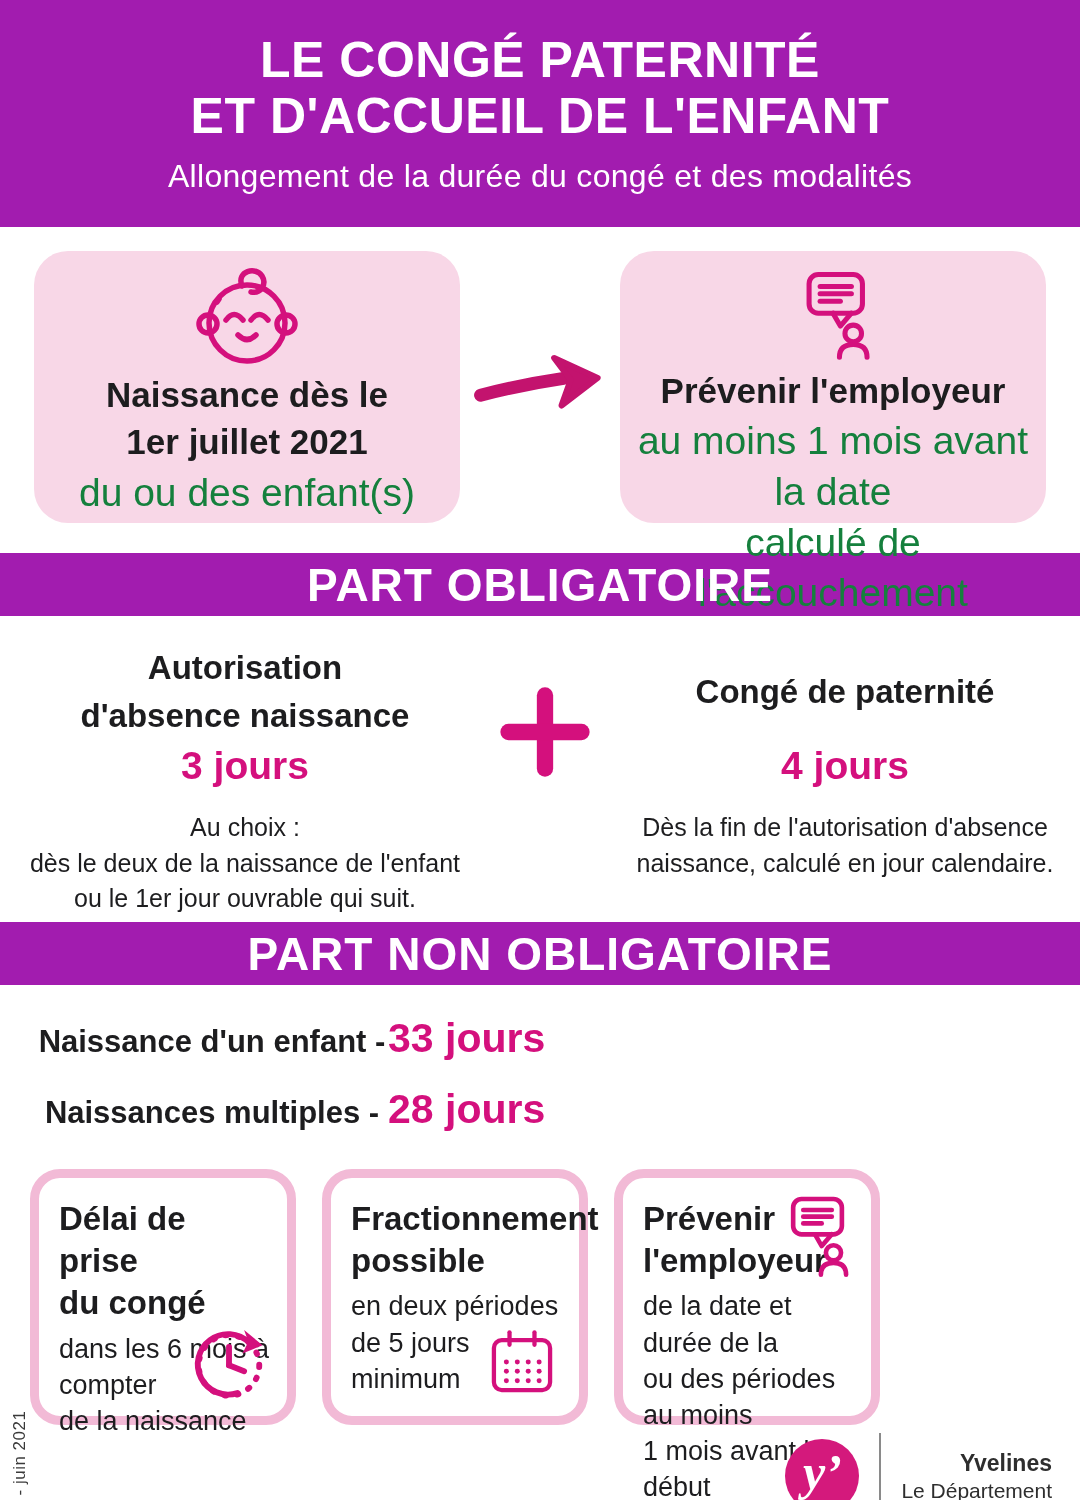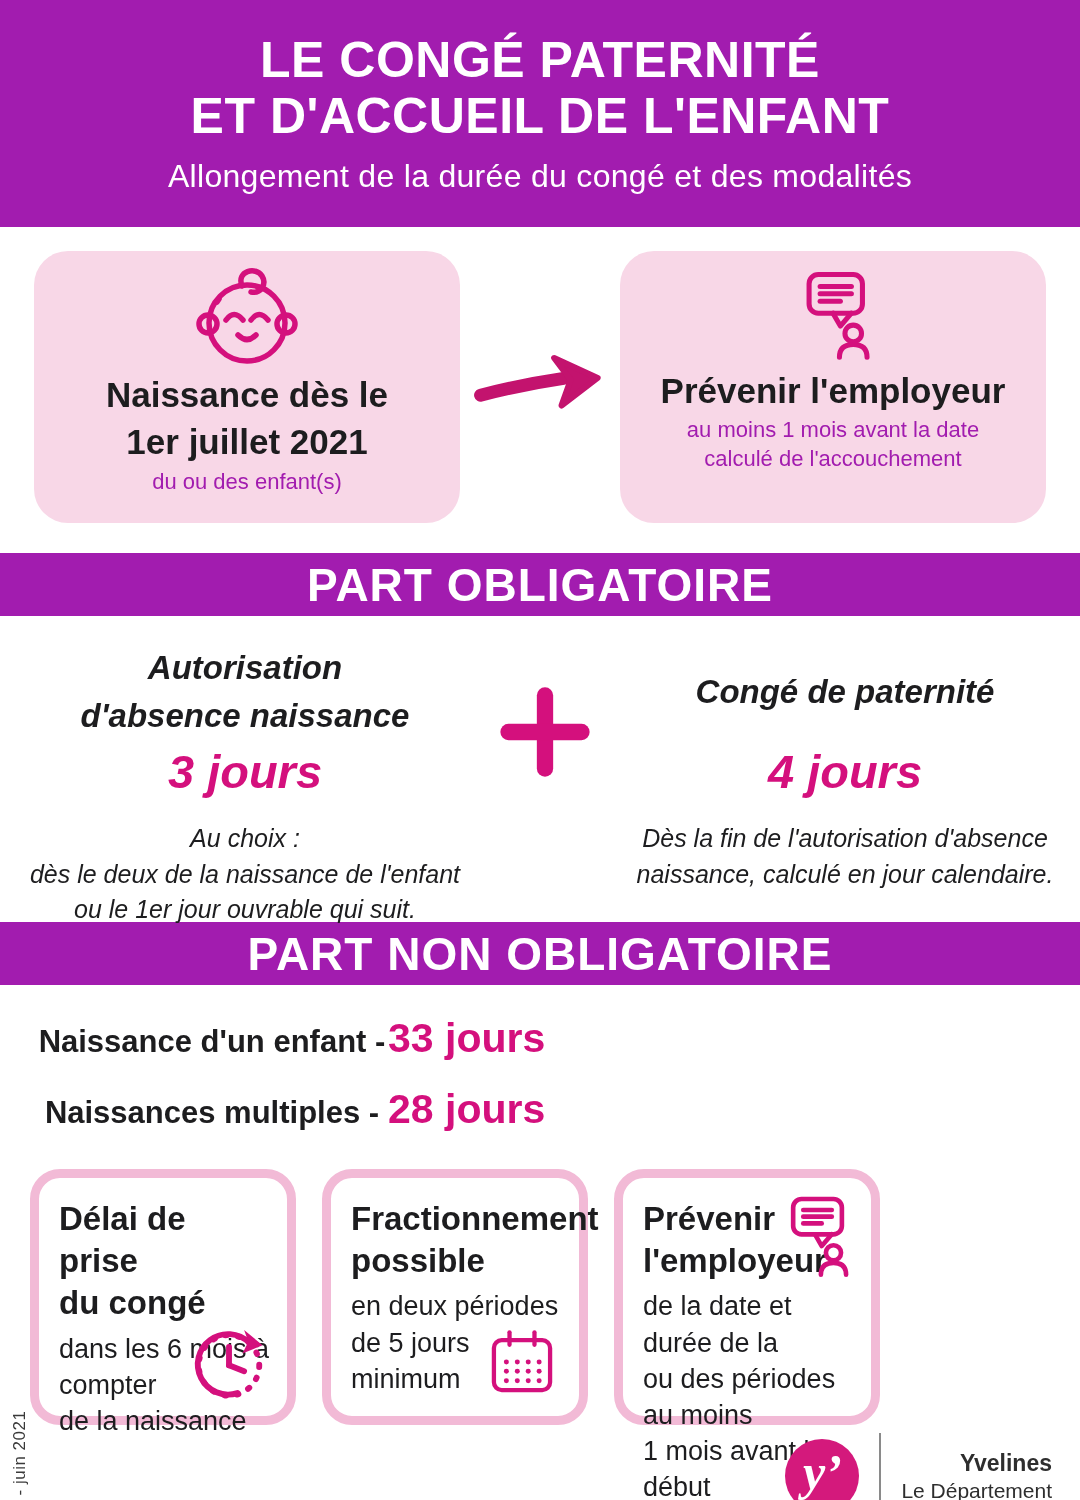--- a/index.html
+++ b/index.html
@@ -24,42 +24,42 @@
 
   
   .flow-row { display:flex; padding:24px 34px 0 34px; height:296px; }
   .flow-card {
     width:426px; height:272px; background:#F8D7E7; border-radius:34px;
     display:flex; flex-direction:column; align-items:center; text-align:center;
     padding-top:16px;
   }
   .flow-arrow-zone { flex:1; display:flex; align-items:center; justify-content:center; }
   .flow-card .card-title { font-size:35px; font-weight:bold; line-height:1.35; }
-  .flow-card .card-note { font-size:22px; line-height:1.3; margin-top:2px; color:#a21caf; }
+  .flow-card .card-note { font-size:39px; line-height:1.3; margin-top:2px; color:#15803d; }
   .icon-baby { width:104px; height:100px; }
   .icon-chat { width:92px; height:96px; }
   svg .stroke { stroke:#D4107D; fill:none; stroke-width:5.5; stroke-linecap:round; stroke-linejoin:round; }
 
   
   .banner {
     height:63px; background:#a21caf; color:#fff;
     display:flex; align-items:center; justify-content:center;
     font-size:46px; font-weight:bold; letter-spacing:1px;
     margin-top:30px;
   }
   .banner2 { margin-top:16px; }
 
   
-  .oblig { display:flex; padding:26px 10px 0 20px; height:290px;font-style:italic; }
+  .oblig { display:flex; padding:26px 10px 0 20px; height:290px; }
   .oblig .col { flex:1; text-align:center; }
   .oblig .col-title {
     font-size:33px; font-weight:bold; line-height:1.45;
     height:100px; display:flex; flex-direction:column; justify-content:center;
   }
-  .oblig .col-value { font-size:47px; font-weight:bold; color:#D4107D; margin-top:2px; }
+  .oblig .col-value { font-size:39px; font-weight:bold; color:#D4107D; margin-top:2px; }
   .oblig .col-note { font-size:25px; line-height:1.42; margin-top:22px; color:#1d1d1f; }
   .plus-zone { width:150px; display:flex; align-items:flex-start; justify-content:center; padding-top:42px; }
   .icon-plus { width:96px; height:96px; }
 
   
   .rows { padding:30px 0 0 36px; }
   .duration-row { display:flex; align-items:baseline; margin-bottom:24px; }
   .duration-row .row-label { font-size:31px; font-weight:bold; width:352px;text-align:center; }
   .duration-row .row-value { font-size:41px; font-weight:bold; color:#D4107D; }
 

